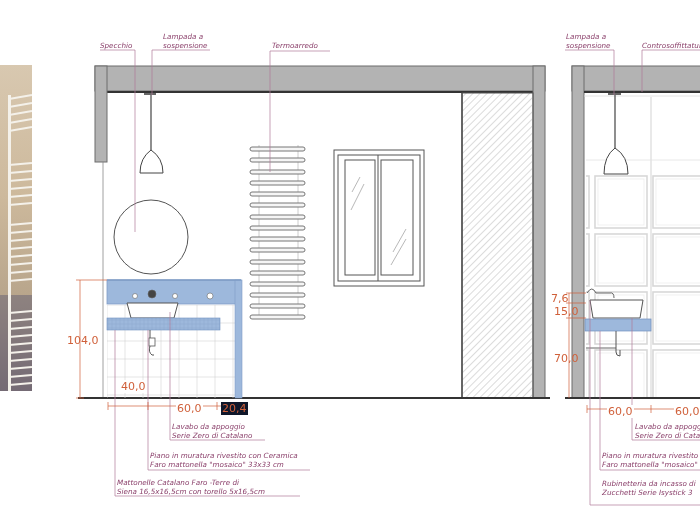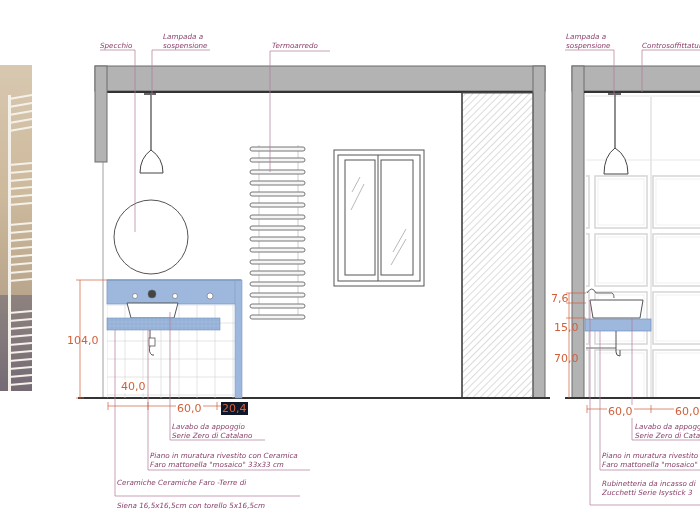--- a/index.html
+++ b/index.html
@@ -219,29 +219,29 @@
 
 <div class="dim" style="left:67px;top:334px;">104,0</div>
 <div class="dim" style="left:120px;top:380px;background:#fff;padding:0 1px;">40,0</div>
 <div class="dim" style="left:176px;top:402px;background:#fff;padding:0 1px;">60,0</div>
 <div class="dim" style="left:221px;top:402px;background:#0f172a;padding:0 1px;">20,4</div>
 
 <div class="lbl" style="left:172px;top:423px;">Lavabo da appoggio</div>
 <div class="lbl" style="left:172px;top:432px;">Serie Zero di Catalano</div>
 <div class="lbl" style="left:150px;top:452px;">Piano in muratura rivestito con Ceramica</div>
 <div class="lbl" style="left:150px;top:461px;">Faro mattonella "mosaico" 33x33 cm</div>
-<div class="lbl" style="left:117px;top:479px;">Ceramiche Ceramiche Faro -Terre di</div>
-<div class="lbl" style="left:117px;top:488px;margin-top:14px;">Siena 16,5x16,5cm con torello 5x16,5cm</div>
+<div class="lbl" style="left:117px;top:479px;">Mattonelle Catalano Faro -Terre di</div>
+<div class="lbl" style="left:117px;top:488px;">Siena 16,5x16,5cm con torello 5x16,5cm</div>
 
 <div class="lbl" style="left:566px;top:33px;">Lampada a</div>
 <div class="lbl" style="left:566px;top:42px;">sospensione</div>
 <div class="lbl" style="left:642px;top:42px;">Controsoffittatura</div>
 
 <div class="dim" style="left:551px;top:292px;">7,6</div>
-<div class="dim" style="left:554px;top:321px;">15,0</div>
+<div class="dim" style="left:554px;top:305px;">15,0</div>
 <div class="dim" style="left:554px;top:352px;">70,0</div>
 <div class="dim" style="left:607px;top:405px;background:#fff;padding:0 1px;">60,0</div>
 <div class="dim" style="left:674px;top:405px;background:#fff;padding:0 1px;">60,0</div>
 
 <div class="lbl" style="left:635px;top:423px;">Lavabo da appoggio</div>
 <div class="lbl" style="left:635px;top:432px;">Serie Zero di Catalano</div>
 <div class="lbl" style="left:602px;top:452px;">Piano in muratura rivestito con Ceramica</div>
 <div class="lbl" style="left:602px;top:461px;">Faro mattonella "mosaico" 33x33 cm</div>
 <div class="lbl" style="left:602px;top:480px;">Rubinetteria da incasso di</div>
 <div class="lbl" style="left:602px;top:489px;">Zucchetti Serie Isystick 3</div>

